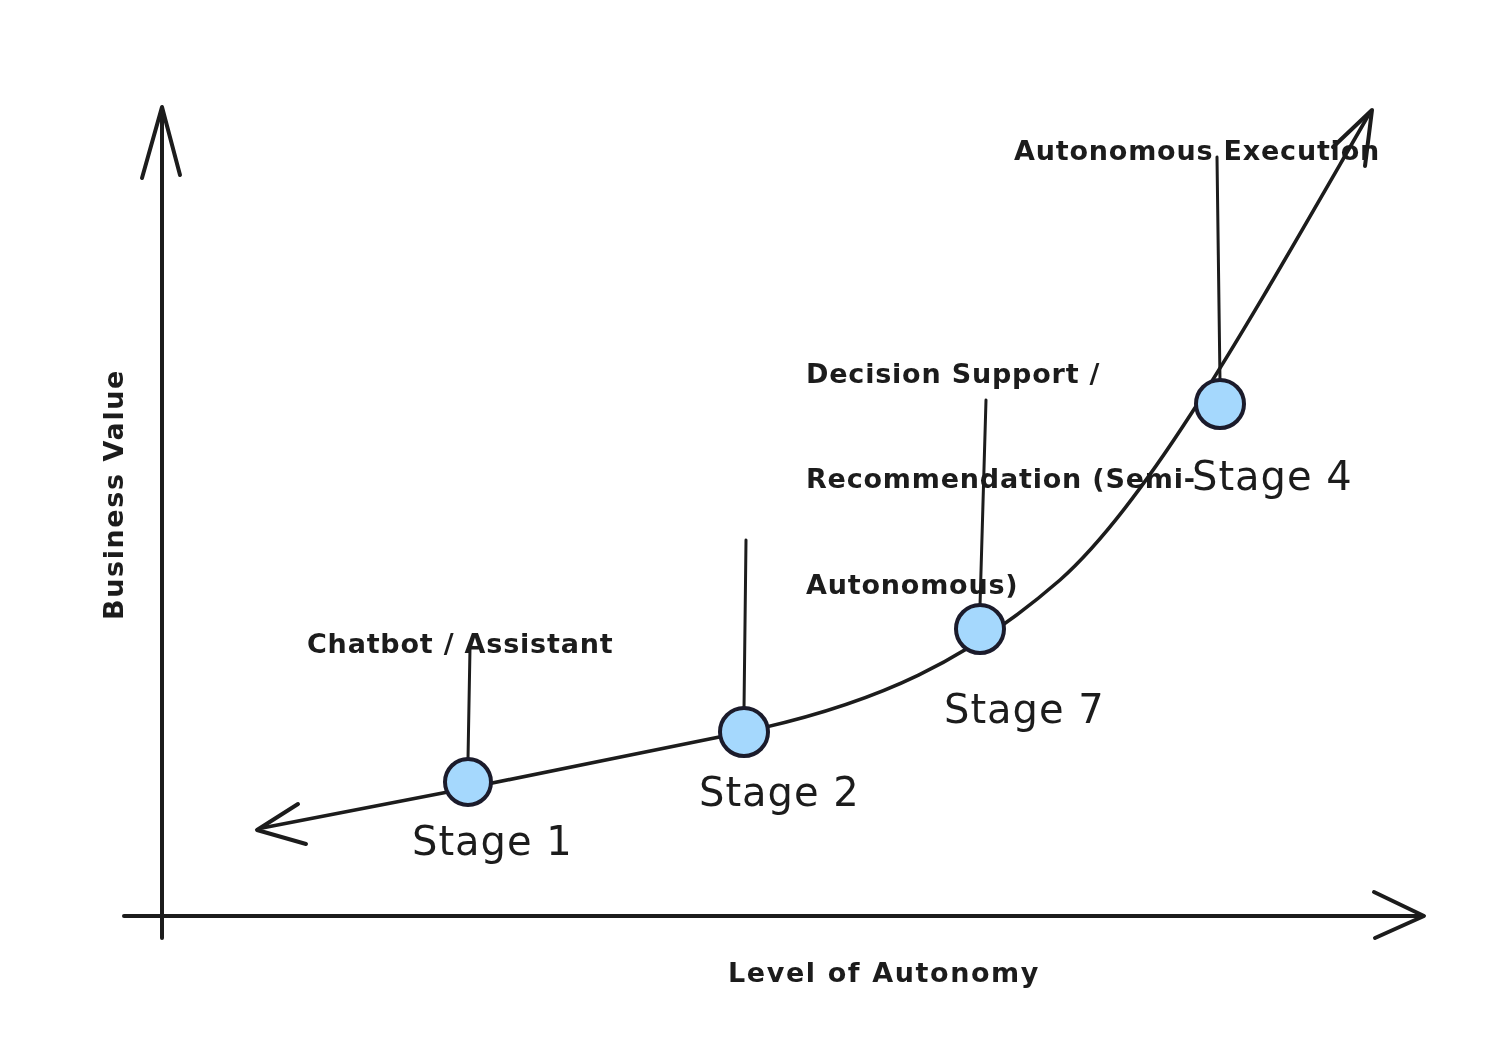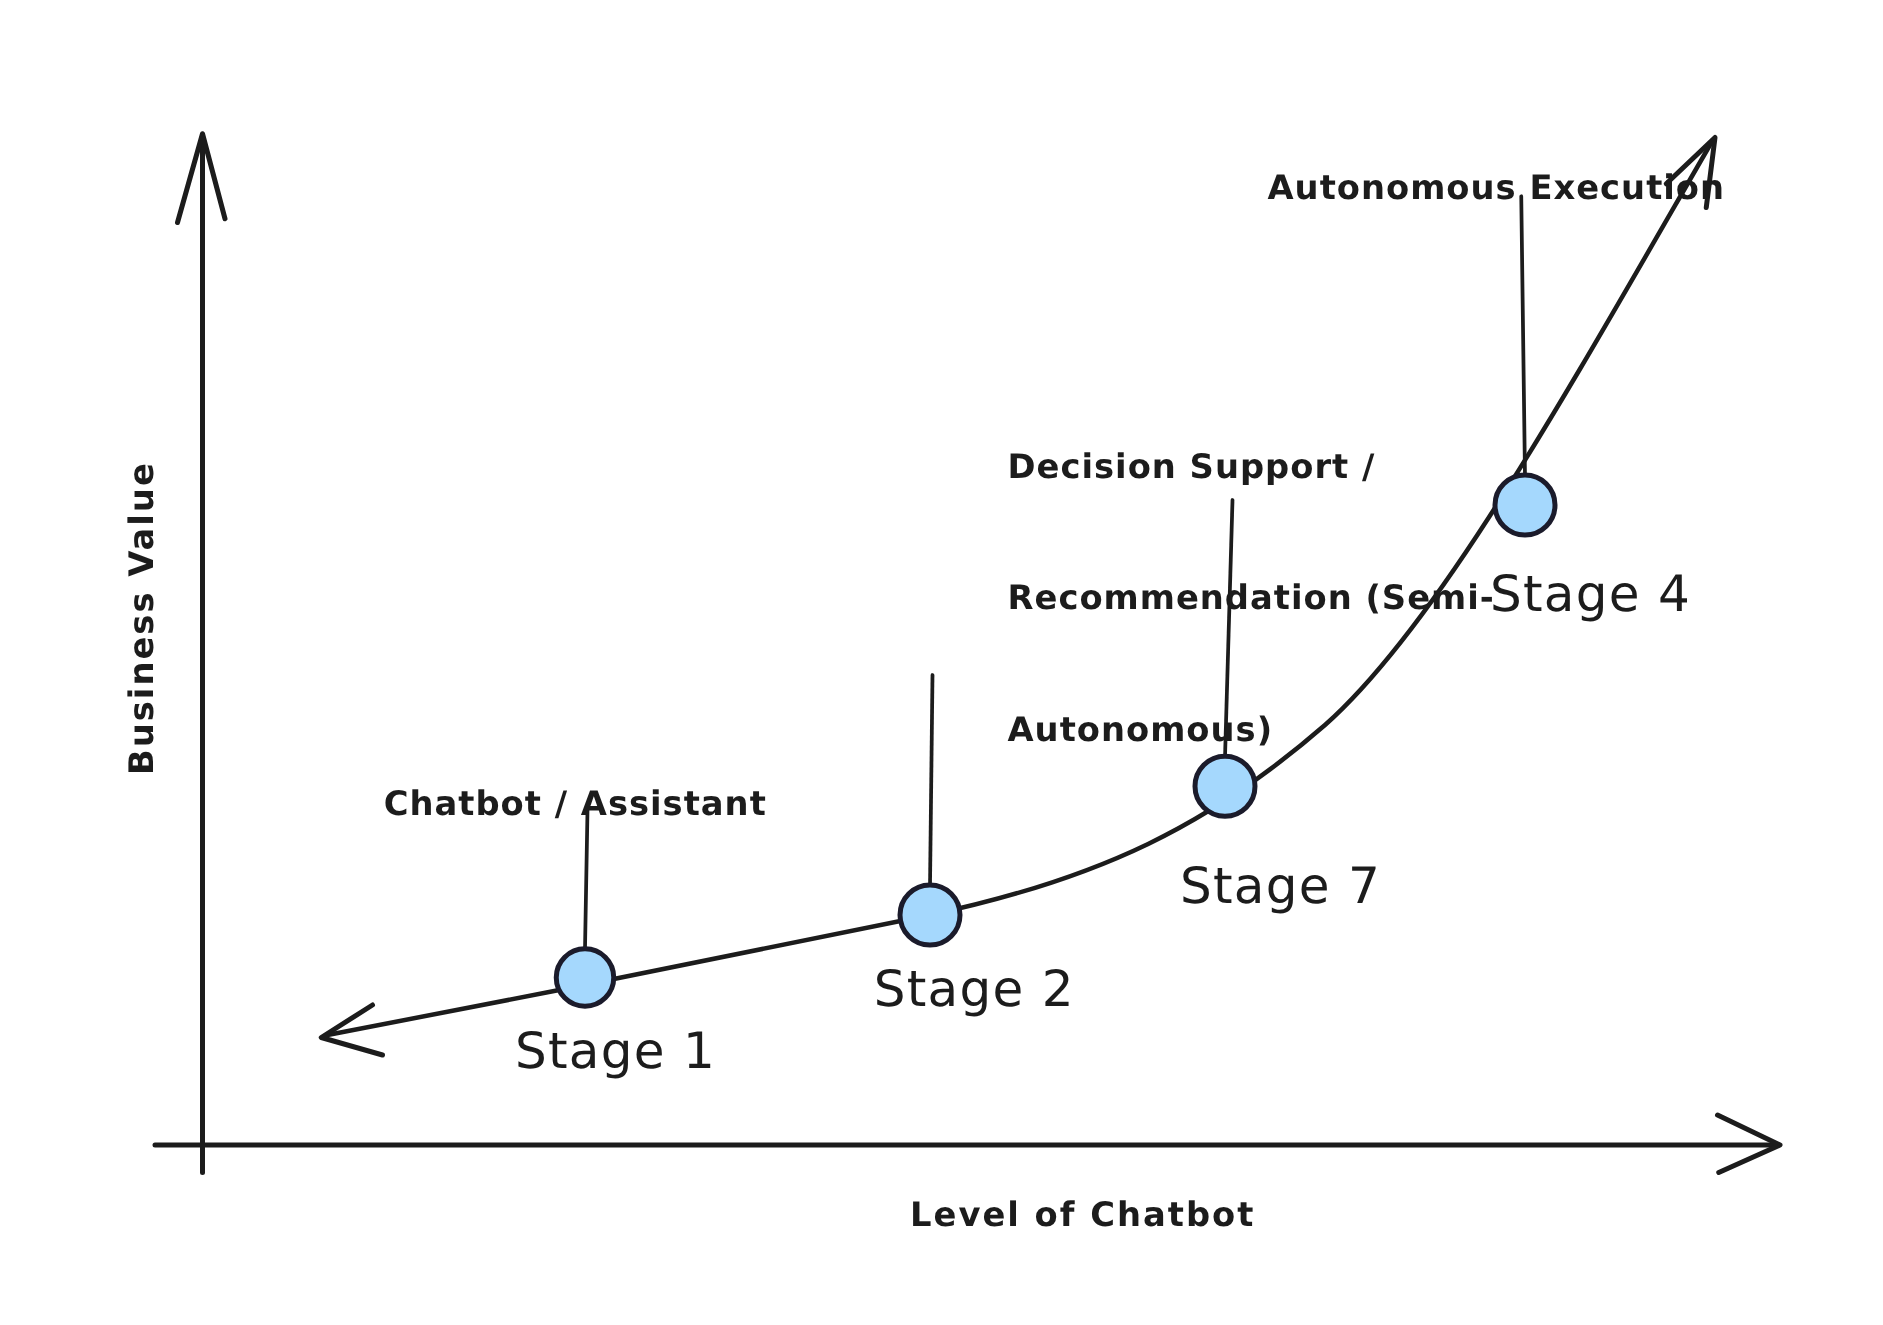--- a/index.html
+++ b/index.html
@@ -103,21 +103,21 @@
   <g>
     <circle cx="468" cy="782" r="23" fill="#a5d8fd" stroke="#1b1b2b" stroke-width="4"></circle>
     <circle cx="744" cy="732" r="24" fill="#a5d8fd" stroke="#1b1b2b" stroke-width="4"></circle>
     <circle cx="980" cy="629" r="24" fill="#a5d8fd" stroke="#1b1b2b" stroke-width="4"></circle>
     <circle cx="1220" cy="404" r="24" fill="#a5d8fd" stroke="#1b1b2b" stroke-width="4"></circle>
   </g>
 </svg>
 
 <div class="hand-text axis-title" id="y-axis-title">Business Value</div>
 
-<div class="hand-text axis-title" id="x-axis-title">Level of Chatbot</div>
+<div class="hand-text axis-title" id="x-axis-title">Level of Autonomy</div>
 
 <div class="hand-text annotation" style="left:307px; top:556px; width:336px;">
   <span>Chatbot / Assistant</span>
 </div>
 <div class="hand-text stage-label" style="left:412px; top:815px;">Stage 1</div>
 
 <div class="hand-text annotation" style="left:546px; top:449px; width:400px;">
 </div>
 <div class="hand-text stage-label" style="left:679px; top:766px;margin-left:20px;">Stage 2</div>
 

